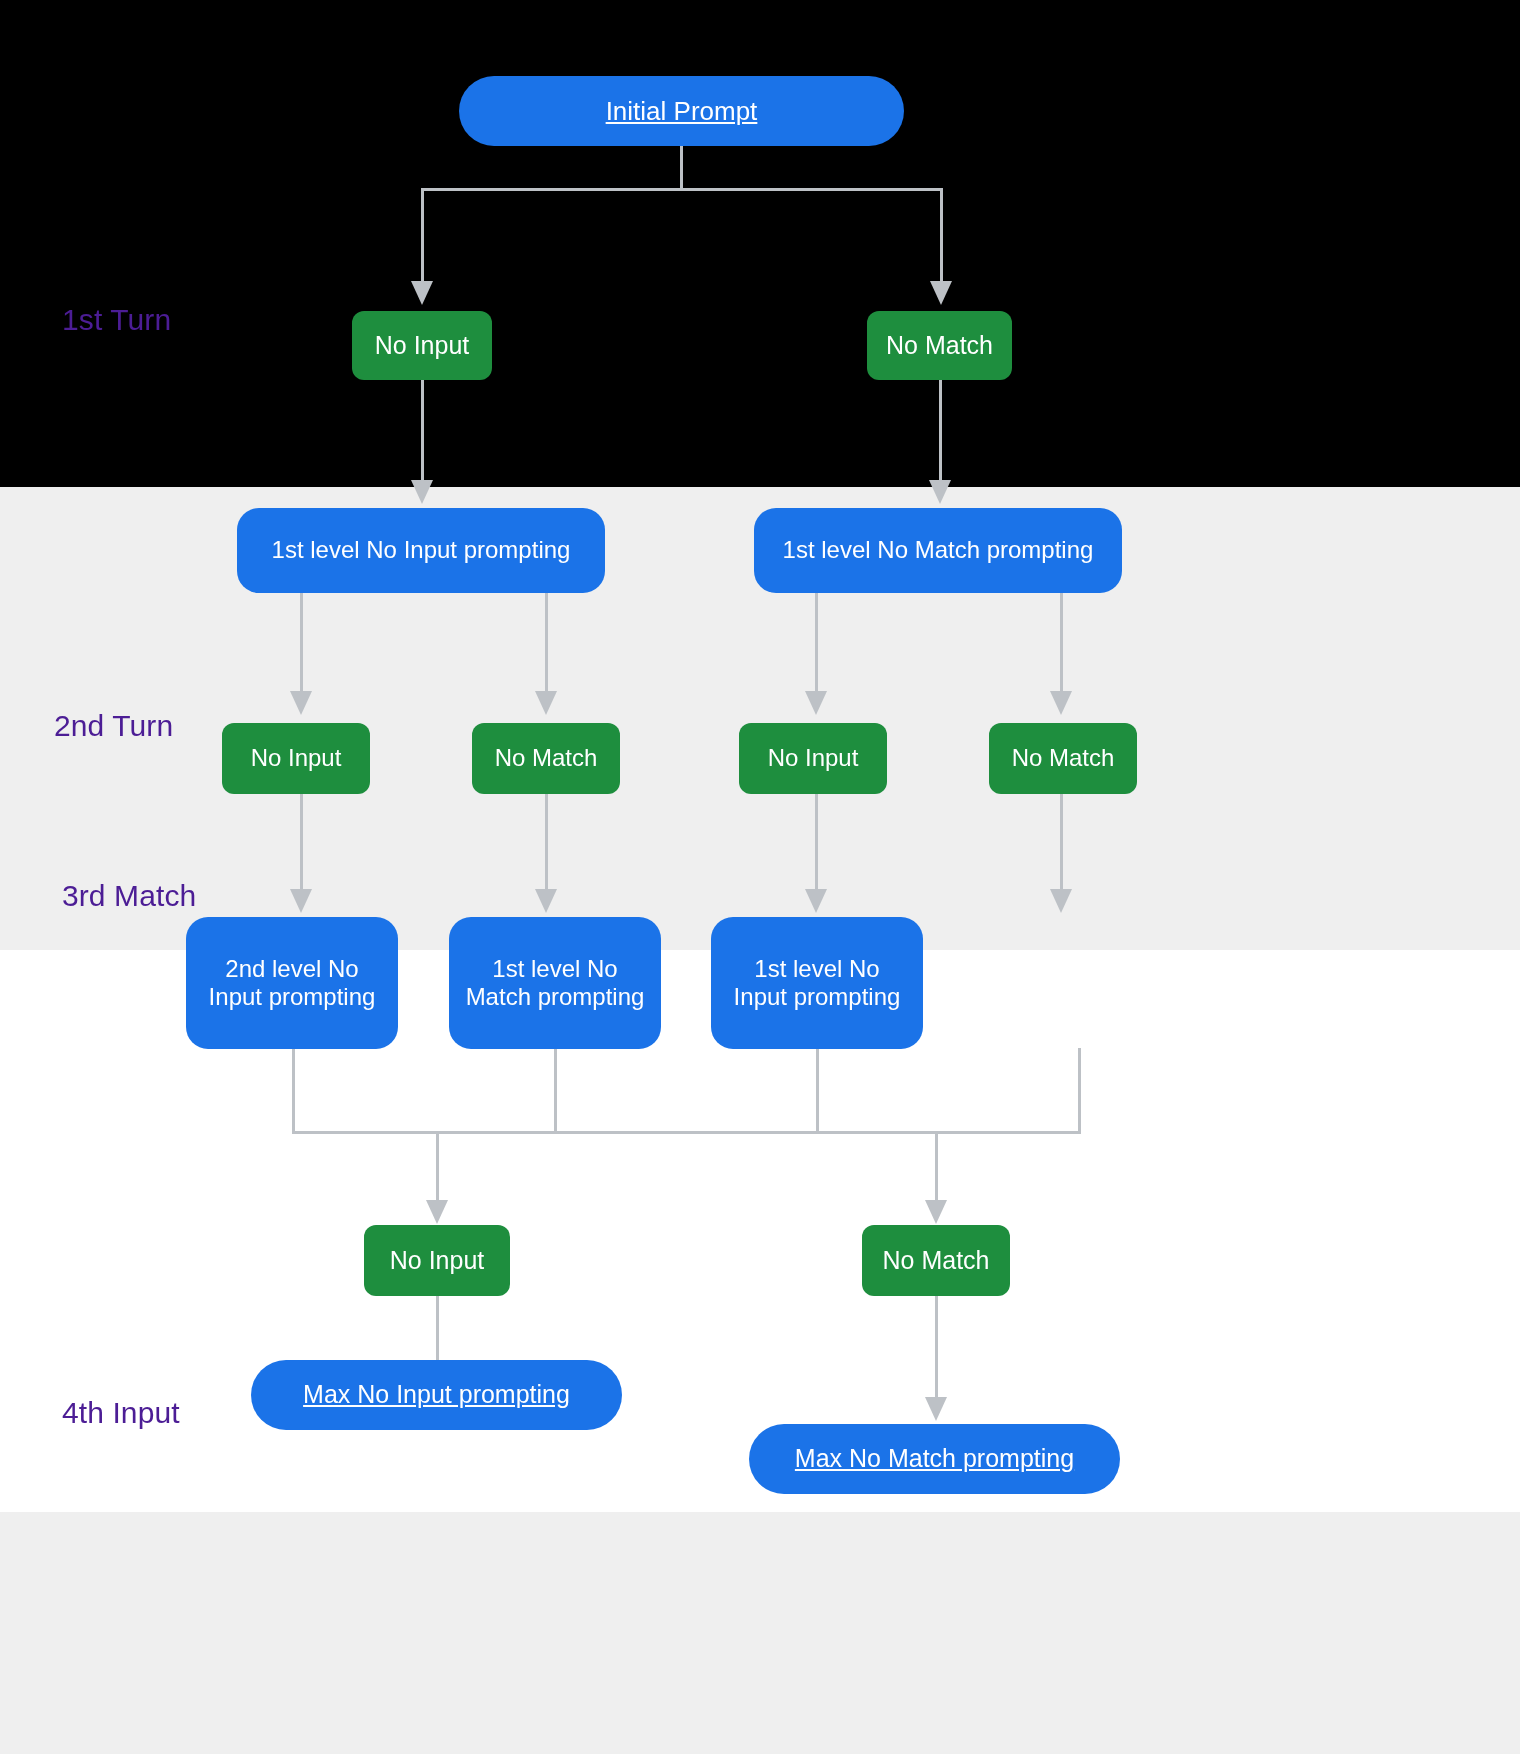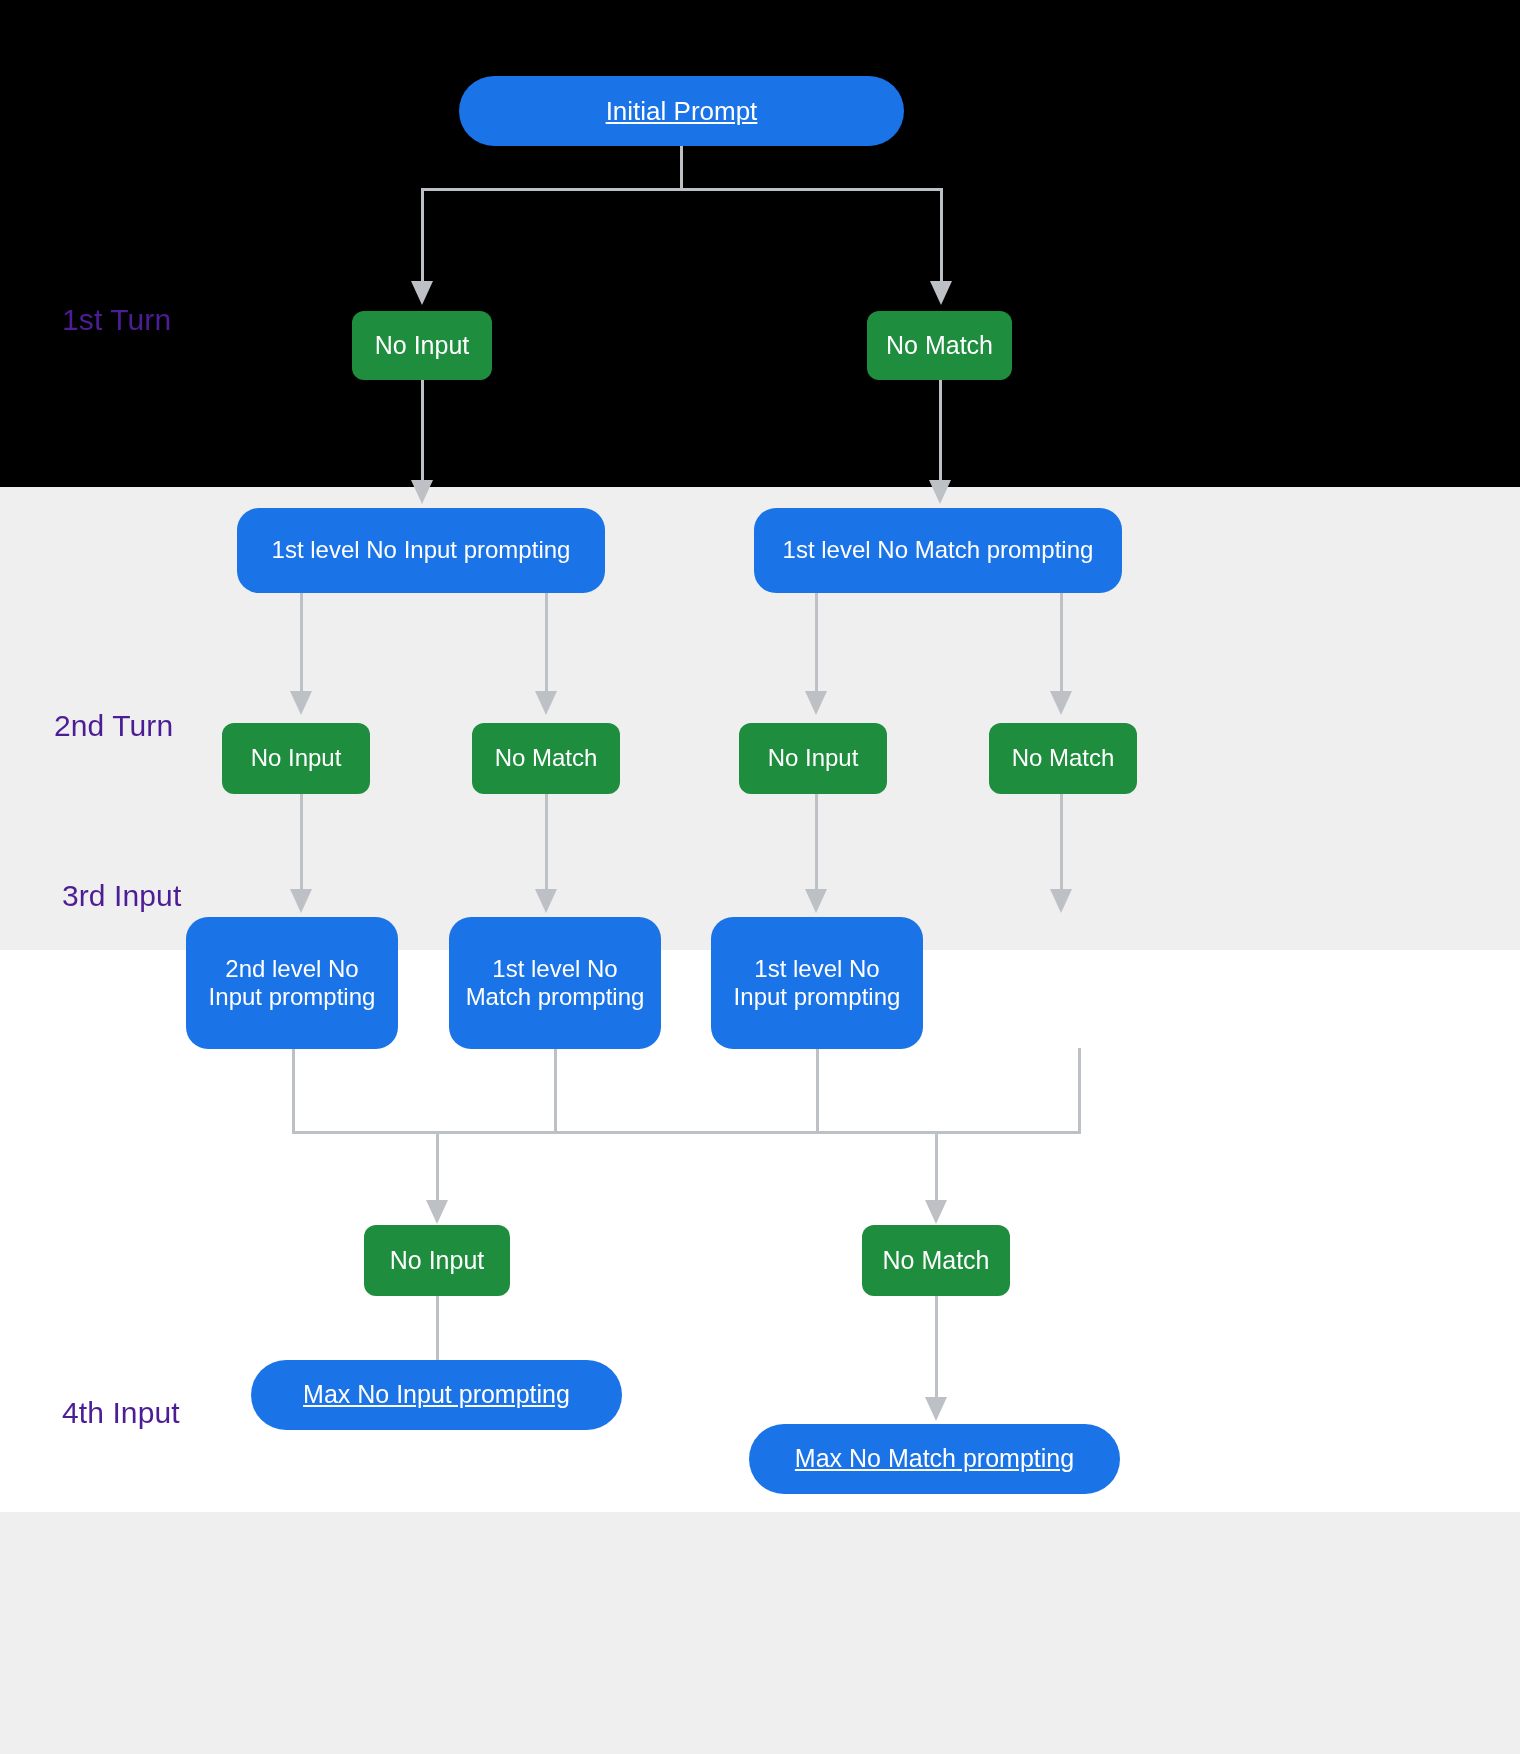--- a/index.html
+++ b/index.html
@@ -80,21 +80,21 @@
 
 <div id="stage">
 
   <div class="band" id="band-1"></div>
   <div class="band" id="band-2"></div>
   <div class="band" id="band-3"></div>
   <div class="band" id="band-4"></div>
 
   <div class="turn-label" id="turn-label-1">1st Turn</div>
   <div class="turn-label" id="turn-label-2">2nd Turn</div>
-  <div class="turn-label" id="turn-label-3">3rd Input</div>
+  <div class="turn-label" id="turn-label-3">3rd Match</div>
   <div class="turn-label" id="turn-label-4">4th Input</div>
 
   <div class="conn v" style="left:680px; top:145px; height:45px;"></div>
   <div class="conn h" style="left:421px; top:188px; width:522px;"></div>
   <div class="conn v" style="left:421px; top:188px; height:96px;"></div>
   <div class="conn v" style="left:940px; top:188px; height:96px;"></div>
   <div class="arrow" style="left:411px; top:281px;"></div>
   <div class="arrow" style="left:930px; top:281px;"></div>
 
   <div class="conn v" style="left:421px; top:379px; height:104px;"></div>

